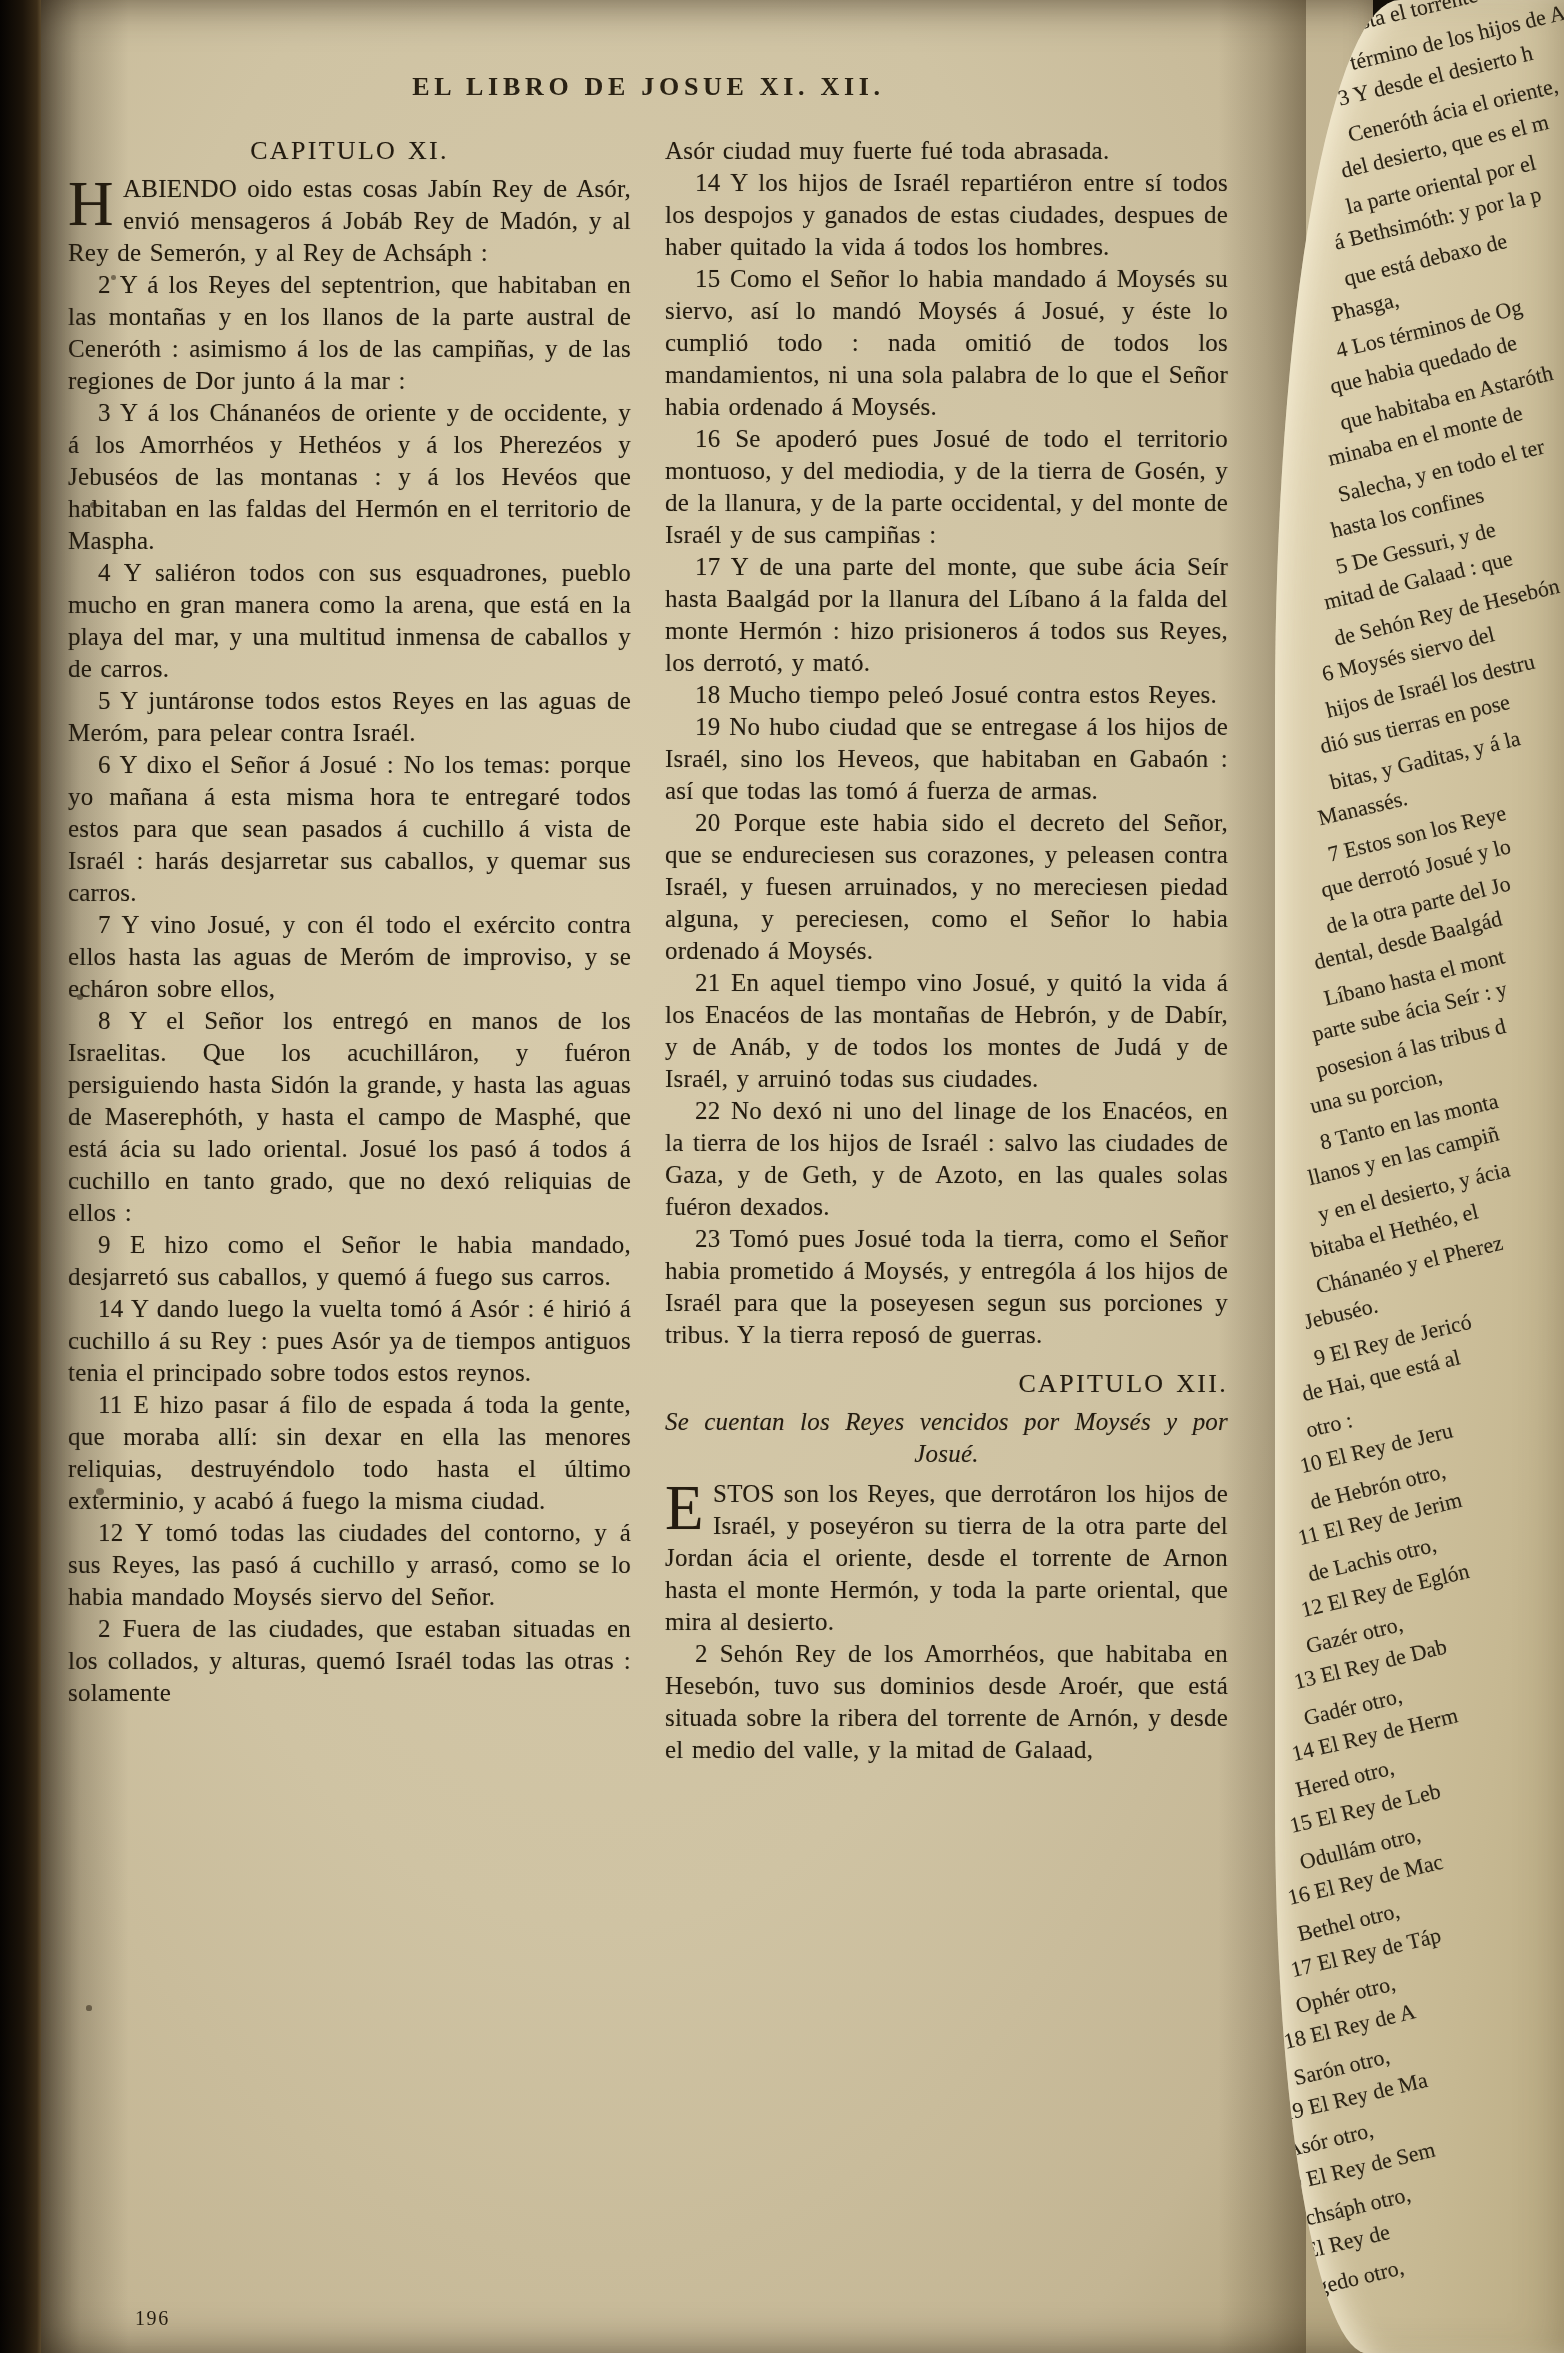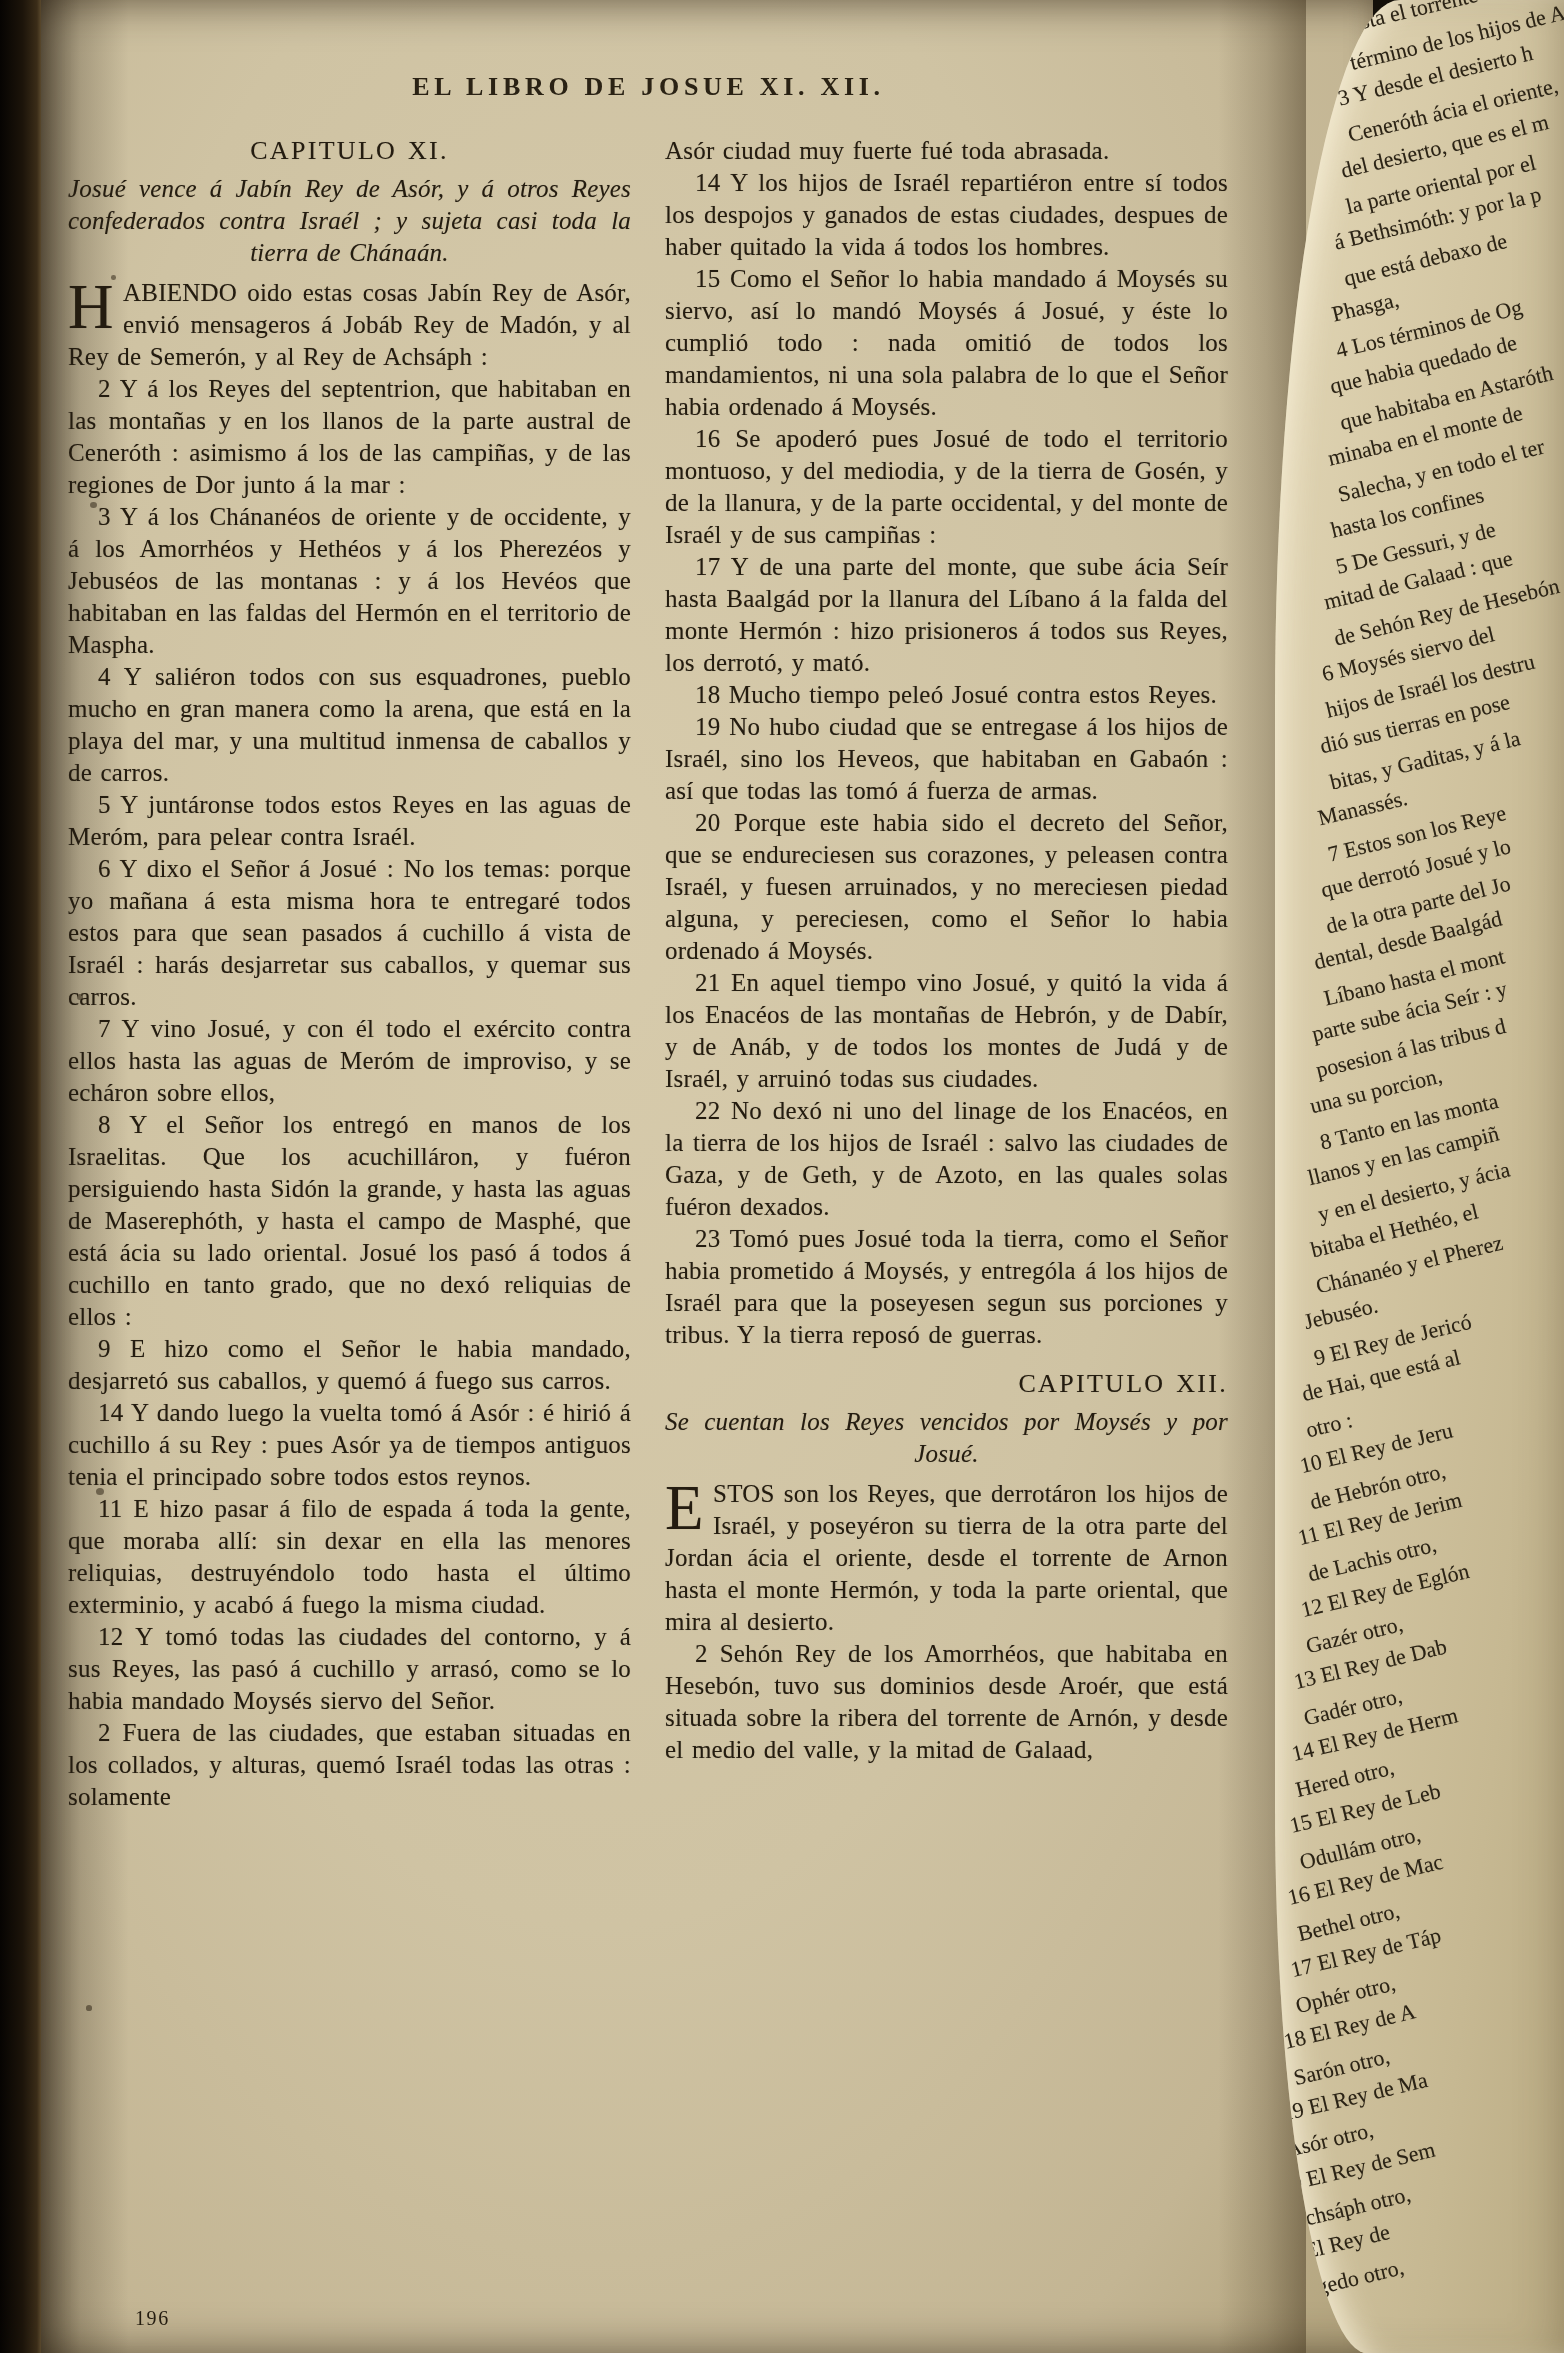--- a/index.html
+++ b/index.html
@@ -76,21 +76,20 @@
 <div class="page">
   <div class="gutter-shadow"></div>
 
   <div class="text-area">
     <div class="running-head">EL LIBRO DE JOSUE XI. XII.</div>
 
     <div class="cols">
 
       <div class="col">
         <h2 class="chap">CAPITULO XI.</h2>
-        <p class="summary">Josué vence á Jabín Rey de Asór, y á otros Reyes confederados contra Israél ; y sujeta casi toda la tierra de Chánaán.</p>
         <p class="verse cont"><span class="dropcap">H</span><span>ABIENDO oido estas cosas Jabín Rey de Asór, envió mensageros á Jobáb Rey de Madón, y al Rey de Semerón, y al Rey de Achsáph :</span></p>
         <div>
             <p class="verse">2 Y á los Reyes del septentrion, que habitaban en las montañas y en los llanos de la parte austral de Ceneróth : asimismo á los de las campiñas, y de las regiones de Dor junto á la mar :</p>
             <p class="verse">3 Y á los Chánanéos de oriente y de occidente, y á los Amorrhéos y Hethéos y á los Pherezéos y Jebuséos de las montanas : y á los Hevéos que habitaban en las faldas del Hermón en el territorio de Maspha.</p>
             <p class="verse">4 Y saliéron todos con sus esquadrones, pueblo mucho en gran manera como la arena, que está en la playa del mar, y una multitud inmensa de caballos y de carros.</p>
             <p class="verse">5 Y juntáronse todos estos Reyes en las aguas de Meróm, para pelear contra Israél.</p>
             <p class="verse">6 Y dixo el Señor á Josué : No los temas: porque yo mañana á esta misma hora te entregaré todos estos para que sean pasados á cuchillo á vista de Israél : harás desjarretar sus caballos, y quemar sus carros.</p>
             <p class="verse">7 Y vino Josué, y con él todo el exército contra ellos hasta las aguas de Meróm de improviso, y se echáron sobre ellos,</p>
             <p class="verse">8 Y el Señor los entregó en manos de los Israelitas. Que los acuchilláron, y fuéron persiguiendo hasta Sidón la grande, y hasta las aguas de Maserephóth, y hasta el campo de Masphé, que está ácia su lado oriental. Josué los pasó á todos á cuchillo en tanto grado, que no dexó reliquias de ellos :</p>
             <p class="verse">9 E hizo como el Señor le habia mandado, desjarretó sus caballos, y quemó á fuego sus carros.</p>

